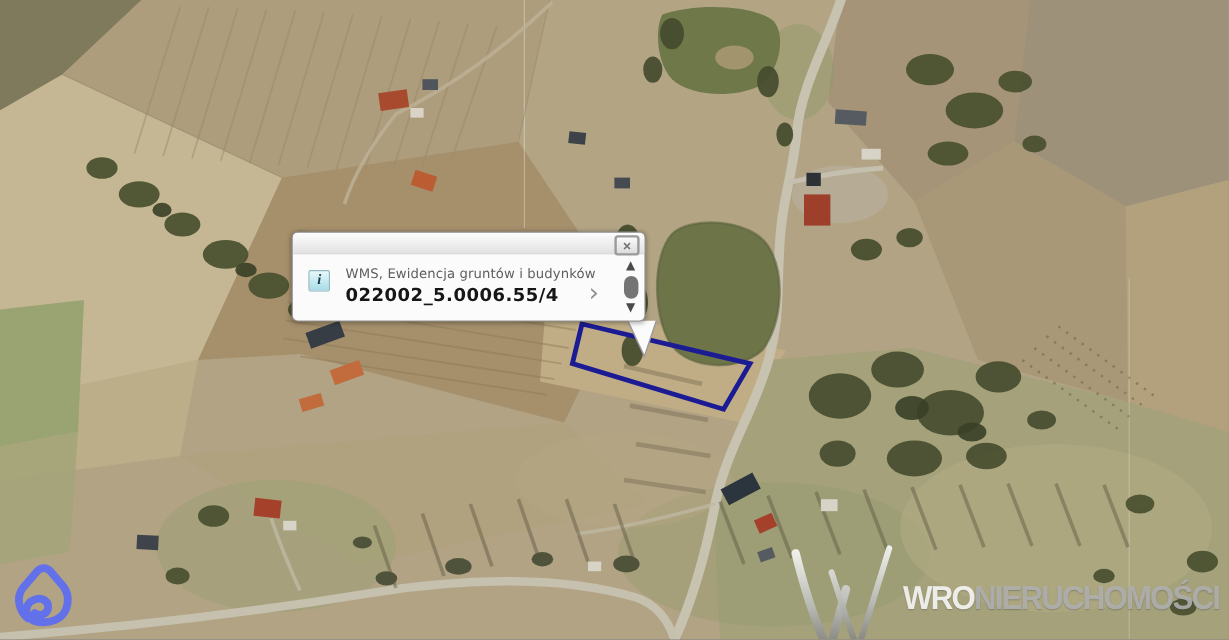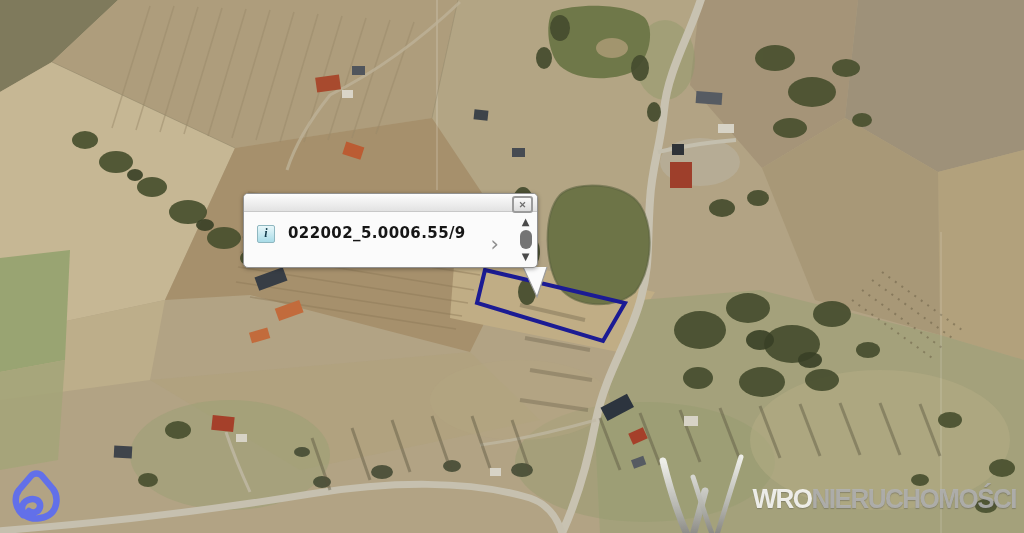--- a/index.html
+++ b/index.html
@@ -237,21 +237,22 @@
     </div>
   </div>
 
   <div class="popup">
     <div class="popup-header">
       <button class="close-btn">✕</button>
     </div>
     <div class="popup-row">
       <div class="info-icon">i</div>
       <div class="popup-texts">
-        <div class="parcel-id">022002_5.0006.55/9</div>
+        <div class="wms-label">WMS, Ewidencja gruntów i budynków</div>
+        <div class="parcel-id">022002_5.0006.55/4</div>
       </div>
       <div class="chevron">›</div>
     </div>
     <div class="popup-scrollbar">
       <div class="scroll-arrow">▲</div>
       <div class="scroll-thumb"></div>
       <div class="scroll-arrow">▼</div>
     </div>
   </div>
   <svg class="popup-tail" width="38" height="32" viewBox="0 0 38 32" xmlns="http://www.w3.org/2000/svg">

